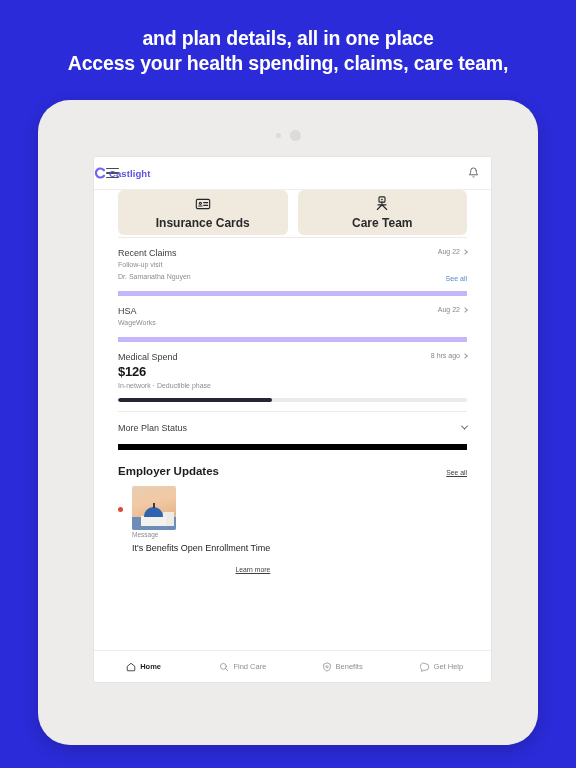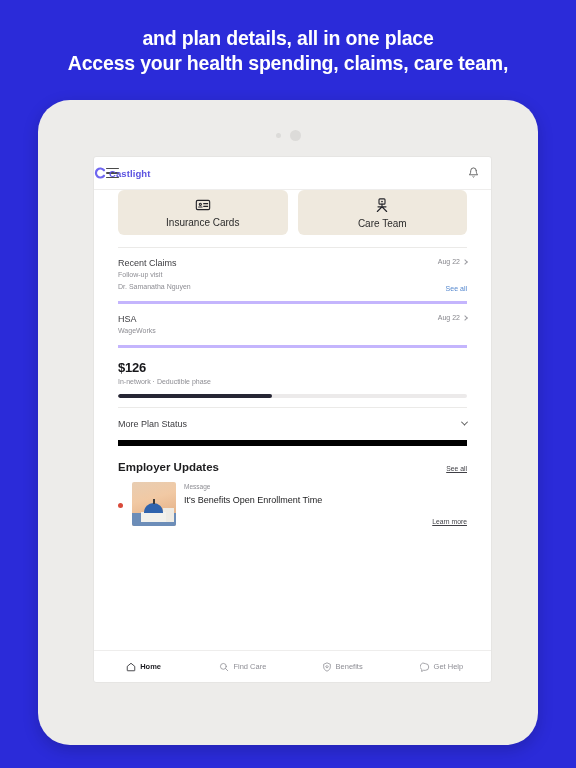--- a/index.html
+++ b/index.html
@@ -91,29 +91,29 @@
   .tiles{ display:flex; gap:10px; }
   .tile{
     flex:1;
     background:#efe9de;
     border-radius:6px;
     height:45px;
     display:flex; flex-direction:column;
     align-items:center; justify-content:center; gap:4px;
     cursor:pointer;
   }
-  .tile-label{ font-size:10px; color:#2b2b2b; font-weight:400; }
+  .tile-label{ font-size:12px; color:#2b2b2b; font-weight:700; }
 
   
   .row{
-    border-top:3px solid #c4b5fd;
+    border-top:5px solid #c4b5fd;
     padding:10px 0 9px 0;
     position:relative;
   }
-  .row.first{ border-top:none; margin-top:12px; border-top:1px solid #ebeae8; }
+  .row.first{ border-top:none; margin-top:2px; border-top:1px solid #ebeae8; }
   .row-head{ display:flex; align-items:flex-start; justify-content:space-between; }
   .row-title{ font-size:9px; color:#3c3c40; }
   .row-meta{ display:flex; align-items:center; gap:3px; font-size:7px; color:#87878d; }
   .chev-r{
     width:4px;height:4px;
     border-right:1px solid #9b9ba1; border-top:1px solid #9b9ba1;
     transform:rotate(45deg); display:inline-block;
   }
   .row-amount{ font-size:13px; font-weight:bold; color:#17171a; margin-top:2px; letter-spacing:-.2px; }
   .row-sub{ font-size:7px; color:#8d8d93; margin-top:2px; line-height:10px; }
@@ -142,21 +142,21 @@
   }
 
   
   .eu-head{
     display:flex; align-items:baseline; justify-content:space-between;
     margin-top:15px; margin-bottom:9px;
   }
   .eu-title{ font-size:11.5px; font-weight:bold; color:#1d1d1f; }
   .link-u{ font-size:6.8px; color:#3f3f45; text-decoration:underline; cursor:pointer; }
 
-  .update{ display:flex; align-items:flex-start; gap:8px; position:relative; padding-left:14px; }
+  .update{ display:flex; align-items:flex-start; gap:0; position:relative; padding-left:14px;flex-direction:column; }
   .unread{
     position:absolute; left:0; top:21px;
     width:5px;height:5px;border-radius:50%;background:#d94a3a;
   }
   .thumb{
     width:44px;height:44px;flex:0 0 44px;
     border-radius:2px; overflow:hidden; position:relative;
     background:linear-gradient(165deg,#e8cdb2 0%,#f1c9a4 38%,#e8b78e 70%,#d9a882 100%);
   }
   .thumb-sea{ position:absolute;left:0;right:0;bottom:0;height:13px;background:#6c8db8; }
@@ -279,20 +279,27 @@
           <span class="row-title">HSA</span>
           <span class="row-meta">
             <span>Aug 22</span>
             <i class="chev-r"></i>
           </span>
         </div>
         <div class="row-sub">WageWorks</div>
       </div>
 
       <div class="row">
+        <div class="row-head">
+          <span class="row-title">Medical Spend</span>
+          <span class="row-meta">
+            <span>8 hrs ago</span>
+            <i class="chev-r"></i>
+          </span>
+        </div>
         <div class="row-amount">$126</div>
         <div class="row-sub">In-network · Deductible phase</div>
         <div class="progress">
           <div class="progress-fill" id="progfill" style="width: 44%;"></div>
         </div>
       </div>
 
       <div class="accordion">
         <span class="accordion-label">More Plan Status</span>
         <i class="chev-d"></i>

